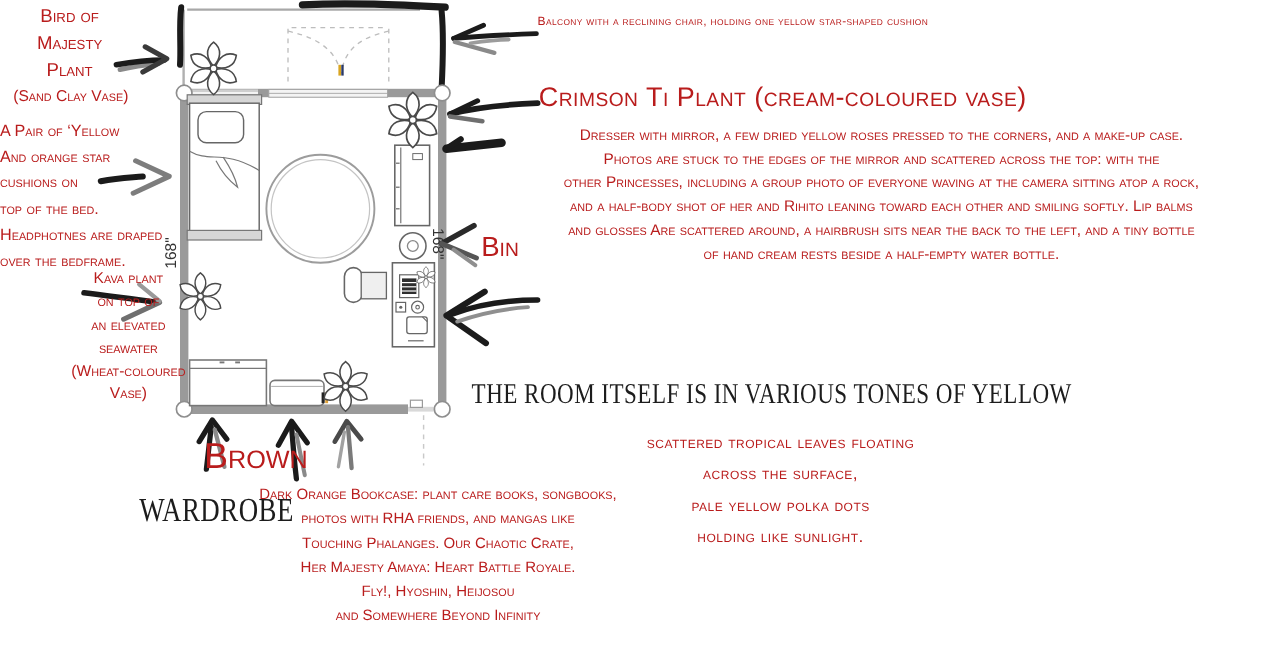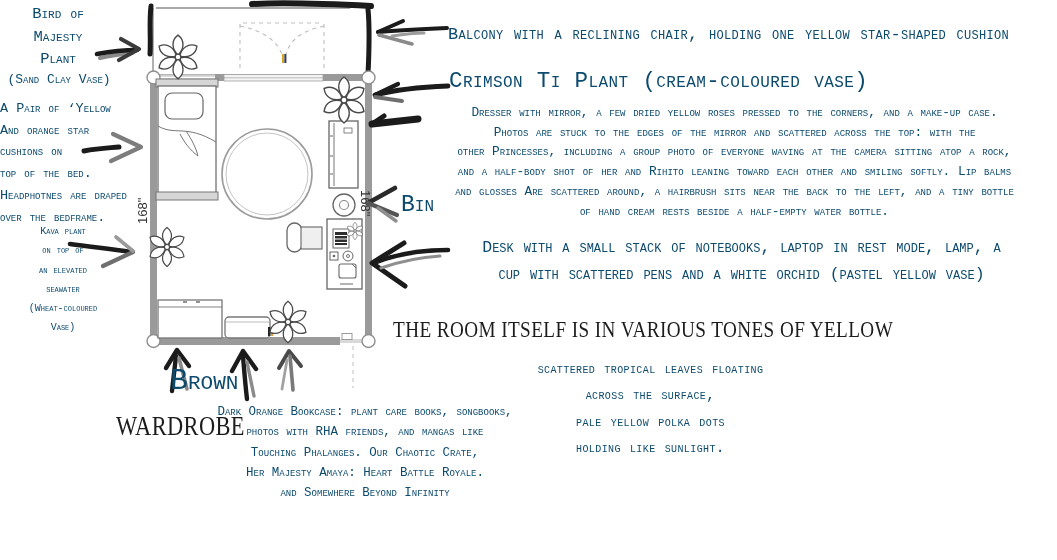--- a/index.html
+++ b/index.html
@@ -1,19 +1,19 @@
 <!DOCTYPE html>
 <html><head>
 <meta charset="utf-8">
 <style>
   html,body{margin:0;padding:0;background:#ffffff;}
   #canvas{position:relative;width:1057px;height:560px;background:#fff;overflow:hidden;
           font-family:"DejaVu Serif",serif;}
   .abs{position:absolute;}
-  .sc{font-family:Liberation Mono, monospace;font-variant:small-caps;color:#0c4a6e;}
+  .sc{font-family:Liberation Sans, sans-serif;font-variant:small-caps;color:#b91c1c;}
   .ctr{text-align:center;}
   .nw{white-space:nowrap;}
   .cond{font-family:"Liberation Serif",serif;color:#1c1c1c;transform:scaleX(.8);
         transform-origin:left top;white-space:nowrap;letter-spacing:.5px;}
   svg{position:absolute;left:0;top:0;}
   .txt{z-index:2;}
 </style>
 </head>
 <body>
 
@@ -221,63 +221,60 @@
 
 <div class="abs txt sc" style="left:0;top:98px;font-size:13.5px;line-height:21.7px;">
   <div class="nw">A Pair of ‘Yellow</div>
   <div class="nw">And orange star</div>
   <div class="nw">cushions on</div>
   <div class="nw">top of the bed.</div>
   <div class="nw">Headphotnes are draped</div>
   <div class="nw">over the bedframe.</div>
 </div>
 
-<div class="abs txt sc ctr" style="left:0px;top:222px;width:126px;font-size:10px;line-height:19.3px;">
+<div class="abs txt sc ctr" style="left:0px;top:222px;width:126px;font-size:13px;line-height:19.3px;padding-left:44px;">
   <div class="nw">Kava plant</div>
   <div class="nw">on top of</div>
   <div class="nw">an elevated</div>
   <div class="nw">seawater</div>
   <div class="nw">(Wheat-coloured</div>
   <div class="nw">Vase)</div>
 </div>
 
-<div class="abs txt sc nw" style="left:448px;top:25px;font-size:17px;letter-spacing:.3px;">Balcony with a reclining chair, holding one yellow star-shaped cushion</div>
+<div class="abs txt sc nw" style="left:448px;top:13px;font-size:10px;letter-spacing:.3px;">Balcony with a reclining chair, holding one yellow star-shaped cushion</div>
 
 <div class="abs txt sc nw" style="left:449px;top:68px;font-size:22.5px;letter-spacing:.4px;">Crimson Ti Plant (cream-coloured vase)</div>
 
 <div class="abs txt sc ctr" style="left:412px;top:103px;width:645px;font-size:12.8px;line-height:19.7px;">
   <div class="nw">Dresser with mirror, a few dried yellow roses pressed to the corners, and a make-up case.</div>
   <div class="nw">Photos are stuck to the edges of the mirror and scattered across the top: with the</div>
   <div class="nw">other Princesses, including a group photo of everyone waving at the camera sitting atop a rock,</div>
   <div class="nw">and a half-body shot of her and Rihito leaning toward each other and smiling softly. Lip balms</div>
   <div class="nw">and glosses Are scattered around, a hairbrush sits near the back to the left, and a tiny bottle</div>
   <div class="nw">of hand cream rests beside a half-empty water bottle.</div>
 </div>
 
 <div class="abs txt sc nw" style="left:401px;top:192px;font-size:23px;">Bin</div>
 
-<div class="abs txt sc ctr" style="left:428px;top:234px;width:627px;font-size:16.5px;line-height:27px;">
-  <div class="nw">Desk with a small stack of notebooks, laptop in rest mode, lamp, a</div>
-  <div class="nw">cup with scattered pens and a white orchid (pastel yellow vase)</div>
-</div>
 
 <div class="abs txt cond" style="left:393px;top:316px;font-size:24px;">THE ROOM ITSELF IS IN VARIOUS TONES OF YELLOW</div>
 
 <div class="abs txt sc ctr" style="left:478px;top:356px;width:345px;font-size:14.5px;line-height:26.4px;letter-spacing:.4px;">
   <div class="nw">scattered tropical leaves floating</div>
   <div class="nw">across the surface,</div>
   <div class="nw">pale yellow polka dots</div>
   <div class="nw">holding like sunlight.</div>
 </div>
 
 <div class="abs txt sc nw" style="left:126px;top:364px;font-size:30px;margin-left:44px;">Brown</div>
 <div class="abs txt cond" style="left:116px;top:410px;font-size:28px;">WARDROBE</div>
 
 
 <div class="abs txt sc ctr" style="left:200px;top:402px;width:330px;font-size:12.5px;line-height:20.3px;">
   <div class="nw">Dark Orange Bookcase: plant care books, songbooks,</div>
   <div class="nw">photos with RHA friends, and mangas like</div>
   <div class="nw">Touching Phalanges. Our Chaotic Crate,</div>
   <div class="nw">Her Majesty Amaya: Heart Battle Royale.</div>
+  <div class="nw">Fly!, Hyoshin, Heijosou</div>
   <div class="nw">and Somewhere Beyond Infinity</div>
 </div>
 
 </div>
 
 </body></html>

